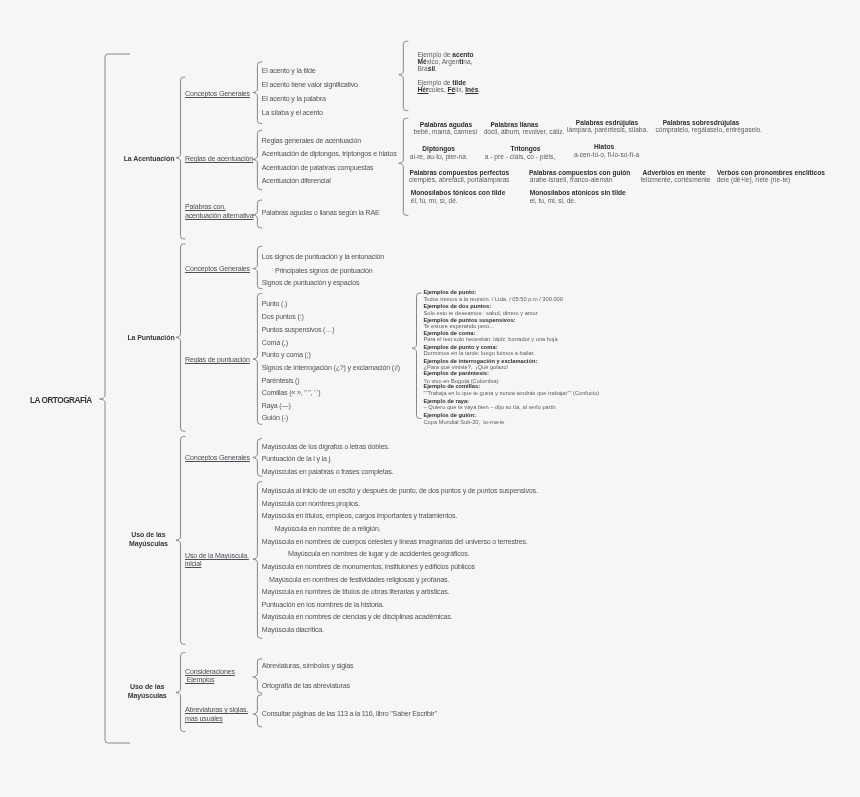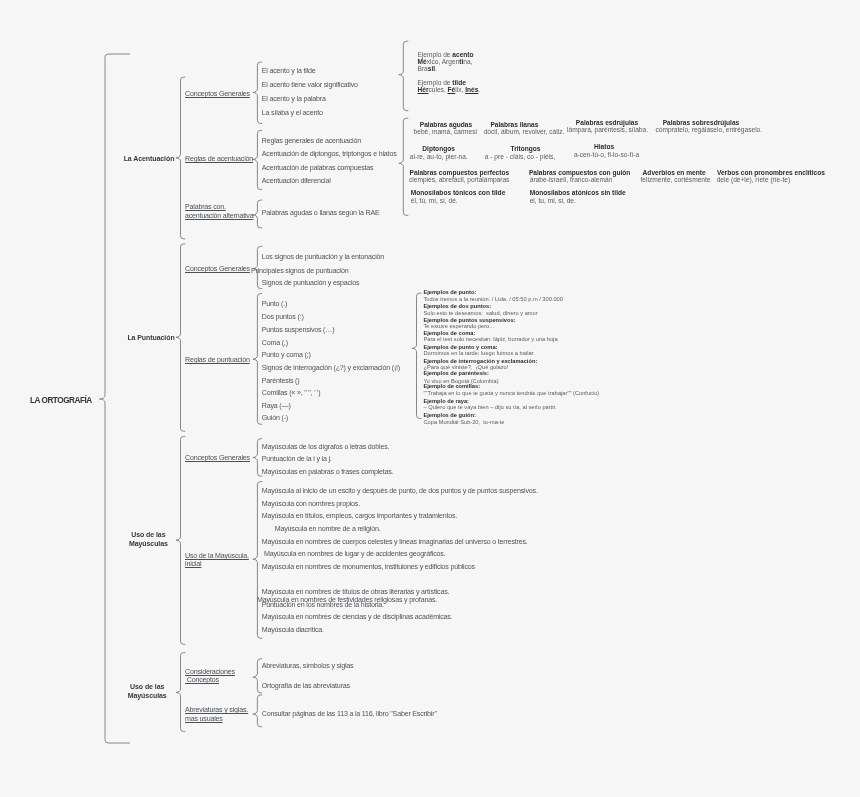--- a/index.html
+++ b/index.html
@@ -53,21 +53,21 @@
     <div class="nd n2" style="left: 185px; top: 154.6px;"><span>Reglas de acentuación</span></div>
     <div class="nd n3" style="left: 261.8px; top: 136.9px;">Reglas generales de acentuación</div>
     <div class="nd n3" style="left: 261.8px; top: 149.9px;">Acentuación de diptongos, triptongos e hiatos</div>
     <div class="nd n3" style="left: 261.8px; top: 164.3px;">Acentuación de palabras compuestas</div>
     <div class="nd n3" style="left: 261.8px; top: 176.6px;">Acentuación diferencial</div>
     <div class="nd n2" style="left: 185px; top: 203px;"><span>Palabras con.</span><br><span>acentuación alternativa</span></div>
     <div class="nd n3" style="left: 261.8px; top: 208.6px;">Palabras agudas o llanas según la RAE</div>
     <div class="nd n1 ctr" style="left: 151px; top: 333.4px; transform: translateX(-50%);">La Puntuación</div>
     <div class="nd n2" style="left: 185px; top: 264.8px;"><span>Conceptos Generales</span></div>
     <div class="nd n3" style="left: 261.8px; top: 252.5px;">Los signos de puntuación y la entonación</div>
-    <div class="nd n3" style="left: 251px; top: 266.5px;">Principales signos de puntuación</div>
+    <div class="nd n3" style="left: 275px; top: 266.5px;">Principales signos de puntuación</div>
     <div class="nd n3" style="left: 261.8px; top: 279.3px;">Signos de puntuación y espacios</div>
     <div class="nd n2" style="left: 185px; top: 355.8px;"><span>Reglas de puntuación</span></div>
     <div class="nd n3" style="left: 261.8px; top: 300.3px;">Punto (.)</div>
     <div class="nd n3" style="left: 261.8px; top: 313.2px;">Dos puntos (:)</div>
     <div class="nd n3" style="left: 261.8px; top: 325.9px;">Puntos suspensivos (…)</div>
     <div class="nd n3" style="left: 261.8px; top: 338.5px;">Coma (,)</div>
     <div class="nd n3" style="left: 261.8px; top: 351.2px;">Punto y coma (;)</div>
     <div class="nd n3" style="left: 261.8px; top: 363.8px;">Signos de interrogación (¿?) y exclamación (¡!)</div>
     <div class="nd n3" style="left: 261.8px; top: 376.5px;">Paréntesis ()</div>
     <div class="nd n3" style="left: 261.8px; top: 389.1px;">Comillas (« », " ", ' ')</div>
@@ -78,30 +78,30 @@
     <div class="nd n2" style="left: 185px; top: 454.2px;"><span>Conceptos Generales</span></div>
     <div class="nd n3" style="left: 261.8px; top: 442.8px;">Mayúsculas de los dígrafos o letras dobles.</div>
     <div class="nd n3" style="left: 261.8px; top: 455.3px;">Puntuación de la i y la j.</div>
     <div class="nd n3" style="left: 261.8px; top: 468px;">Mayúsculas en palabras o frases completas.</div>
     <div class="nd n2" style="left: 185px; top: 551.7px;"><span>Uso de la Mayúscula.</span><br><span>inicial</span></div>
     <div class="nd n3" style="left: 261.8px; top: 487.1px;">Mayúscula al inicio de un escito y después de punto, de dos puntos y de puntos suspensivos.</div>
     <div class="nd n3" style="left: 261.8px; top: 499.7px;">Mayúscula con nombres propios.</div>
     <div class="nd n3" style="left: 261.8px; top: 512.4px;">Mayúscula en títulos, empleos, cargos importantes y tratamientos.</div>
     <div class="nd n3" style="left: 261.8px; top: 525.1px; padding-left: 13px;">Mayúscula en nombre de a religión.</div>
     <div class="nd n3" style="left: 261.8px; top: 537.7px;">Mayúscula en nombres de cuerpos celestes y líneas imaginarias del universo o terrestres.</div>
-    <div class="nd n3" style="left: 254px; top: 550.4px; padding-left: 10px;">Mayúscula en nombres de lugar y de accidentes geográficos.</div>
+    <div class="nd n3" style="left: 278px; top: 550.4px; padding-left: 10px;">Mayúscula en nombres de lugar y de accidentes geográficos.</div>
     <div class="nd n3" style="left: 261.8px; top: 563.1px;">Mayúscula en nombres de monumentos, instituiones y edificios públicos</div>
-    <div class="nd n3" style="left: 257px; top: 575.8px; margin-top: 20px;">Mayúscula en nombres de festividades religiosas y profanas.</div>
+    <div class="nd n3" style="left: 269px; top: 575.8px;">Mayúscula en nombres de festividades religiosas y profanas.</div>
     <div class="nd n3" style="left: 261.8px; top: 588.4px;">Mayúscula en nombres de títulos de obras literarias y artísticas.</div>
     <div class="nd n3" style="left: 261.8px; top: 601.1px;">Puntuación en los nombres de la historia.</div>
     <div class="nd n3" style="left: 261.8px; top: 613.4px;">Mayúscula en nombres de ciencias y de disciplinas académicas.</div>
     <div class="nd n3" style="left: 261.8px; top: 626.1px;">Mayúscula diacrítica.</div>
     <div class="nd n1 ctr" style="left: 147.2px; top: 682px; transform: translateX(-50%);">Uso de las
 Mayúsculas</div>
-    <div class="nd n2" style="left: 185px; top: 667.7px;"><span>Consideraciones</span><br><span> Conceptos</span></div>
+    <div class="nd n2" style="left: 185px; top: 667.7px;"><span>Consideraciones</span><br><span> Ejemplos</span></div>
     <div class="nd n3" style="left: 261.8px; top: 662.3px;">Abreviaturas, símbolos y siglas</div>
     <div class="nd n3" style="left: 261.8px; top: 682.4px;">Ortografía de las abreviaturas</div>
     <div class="nd n2" style="left: 185px; top: 706.2px;"><span>Abreviaturas y siglas.</span><br><span>mas usuales</span></div>
     <div class="nd n3" style="left: 261.8px; top: 709.9px;">Consultar páginas de las 113 a la 116, libro "Saber Escribir"</div>
     <div class="dt" style="top: 50.7px; left: 417.5px;">Ejemplo de <b>acento</b></div>
     <div class="dt" style="top: 58.1px; left: 417.5px;"><b>Mé</b>xico, Argen<b>ti</b>na,</div>
     <div class="dt" style="top: 65.4px; left: 417.5px;">Bra<b>sil</b>.</div>
     <div class="dt" style="top: 78.8px; left: 417.5px;">Ejemplo de <b>tilde</b></div>
     <div class="dt" style="top: 85.7px; left: 417.5px;"><b><u>Hér</u></b>cules, <b><u>Fé</u></b>lix, <b><u>Inés</u></b>.</div>
     <div class="dt" style="top: 120.6px; left: 446px; transform: translateX(-50%);"><b>Palabras agudas</b></div>

